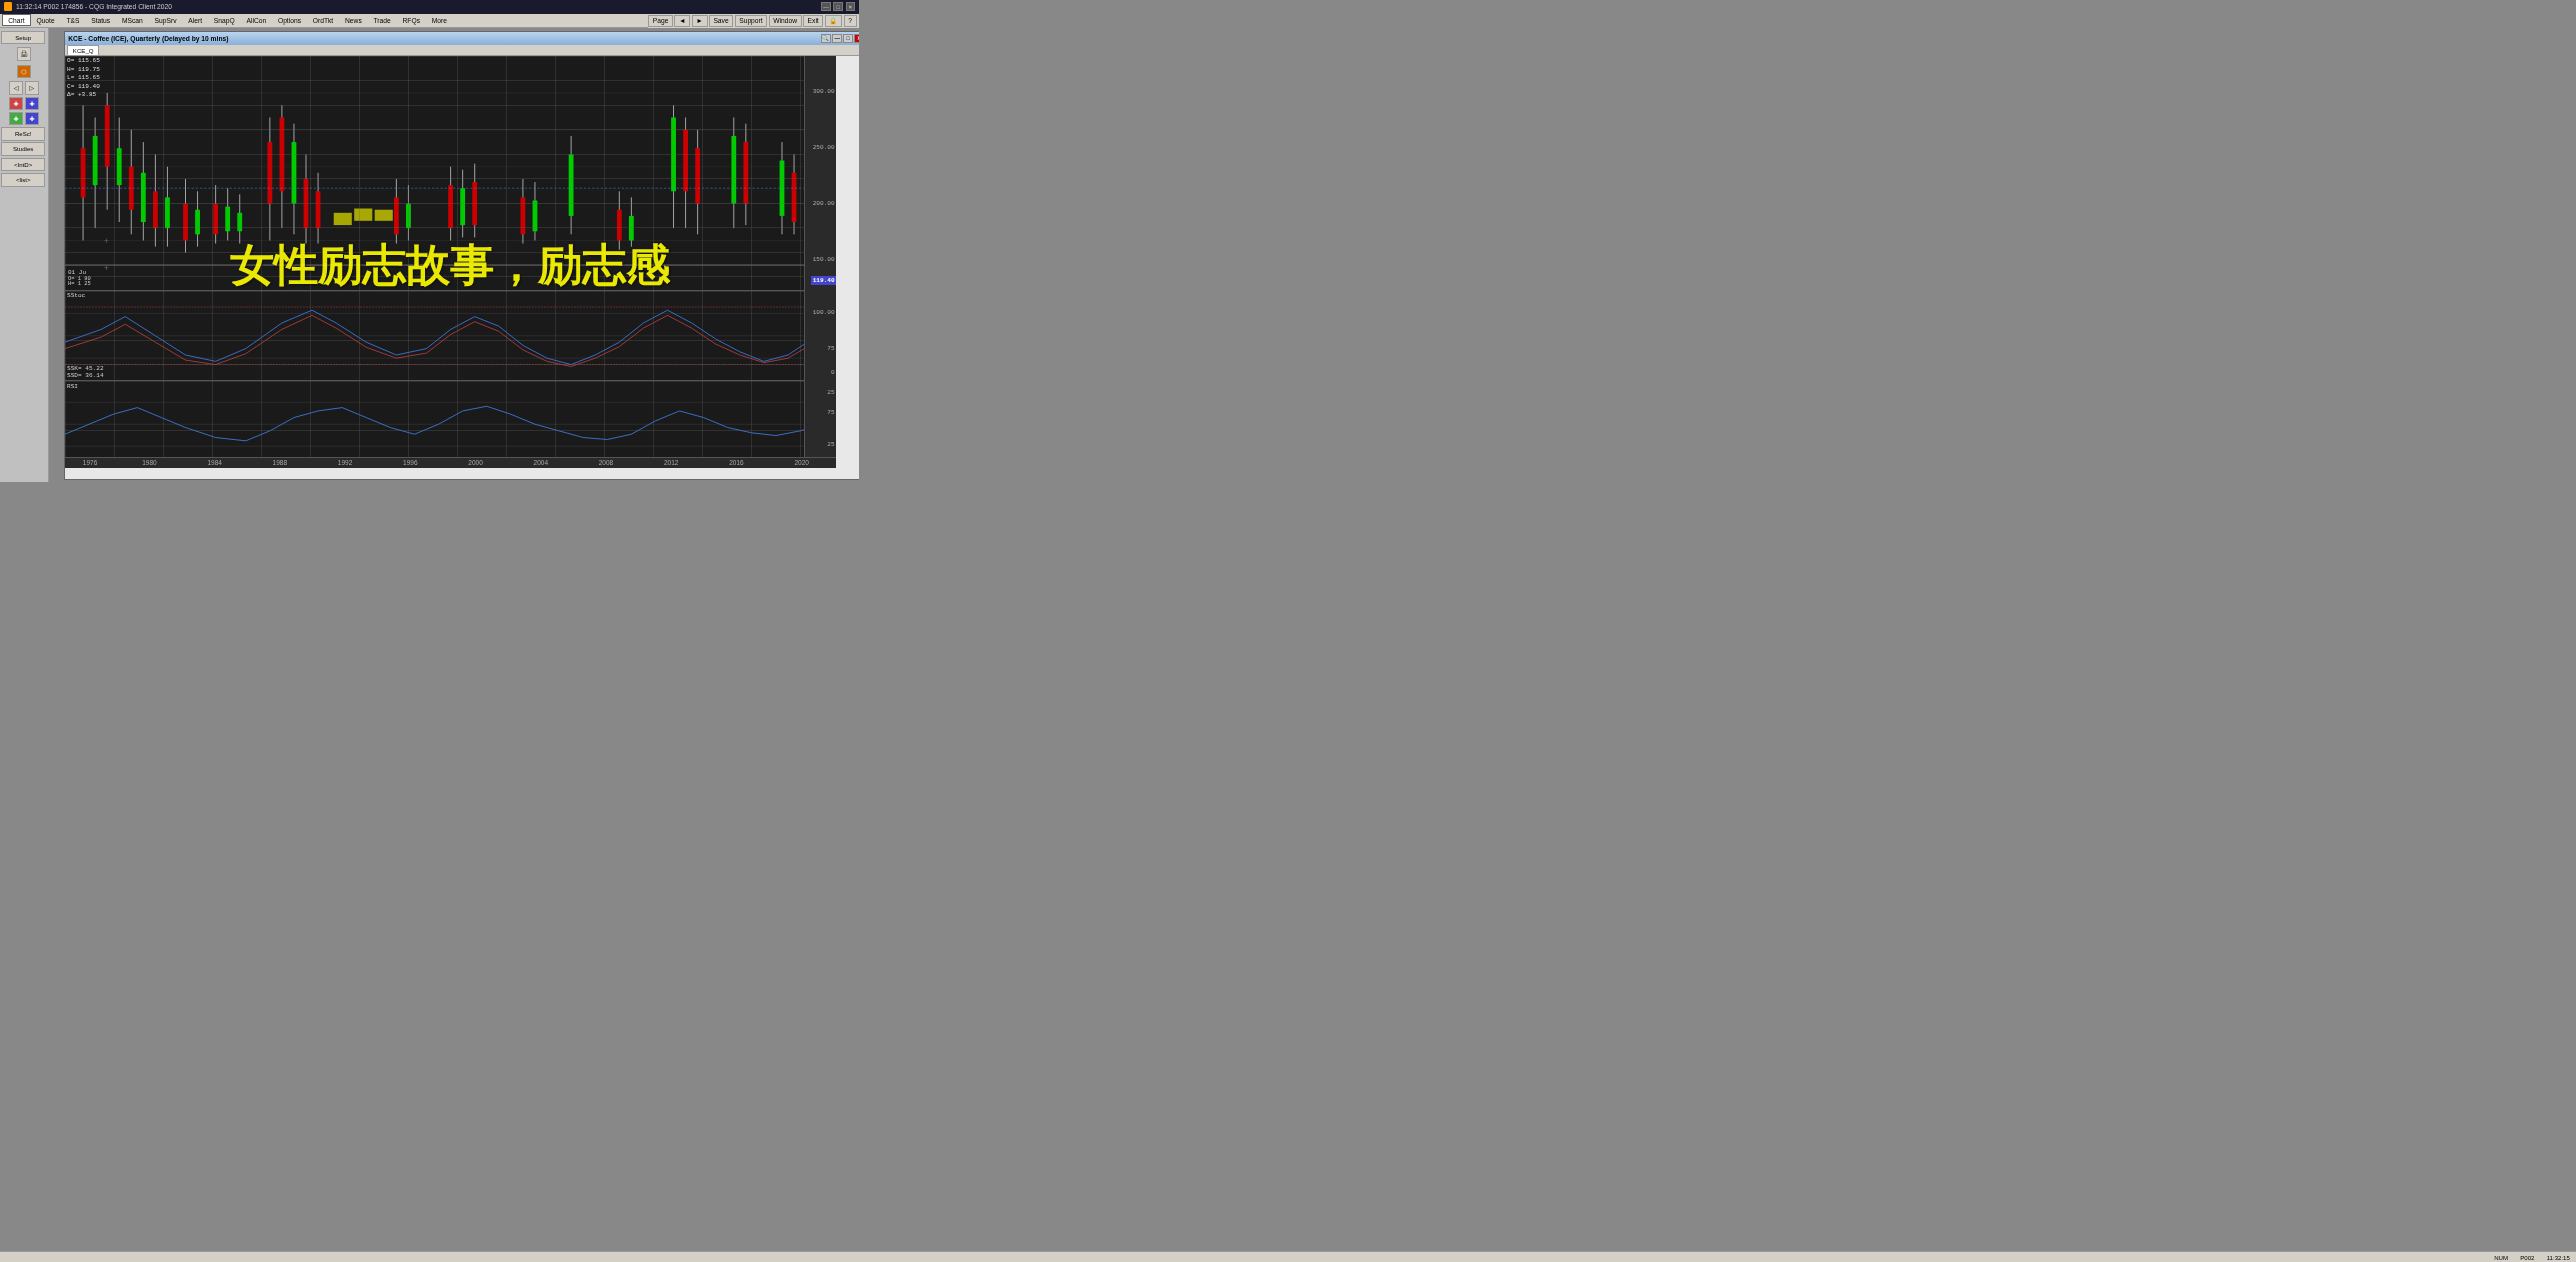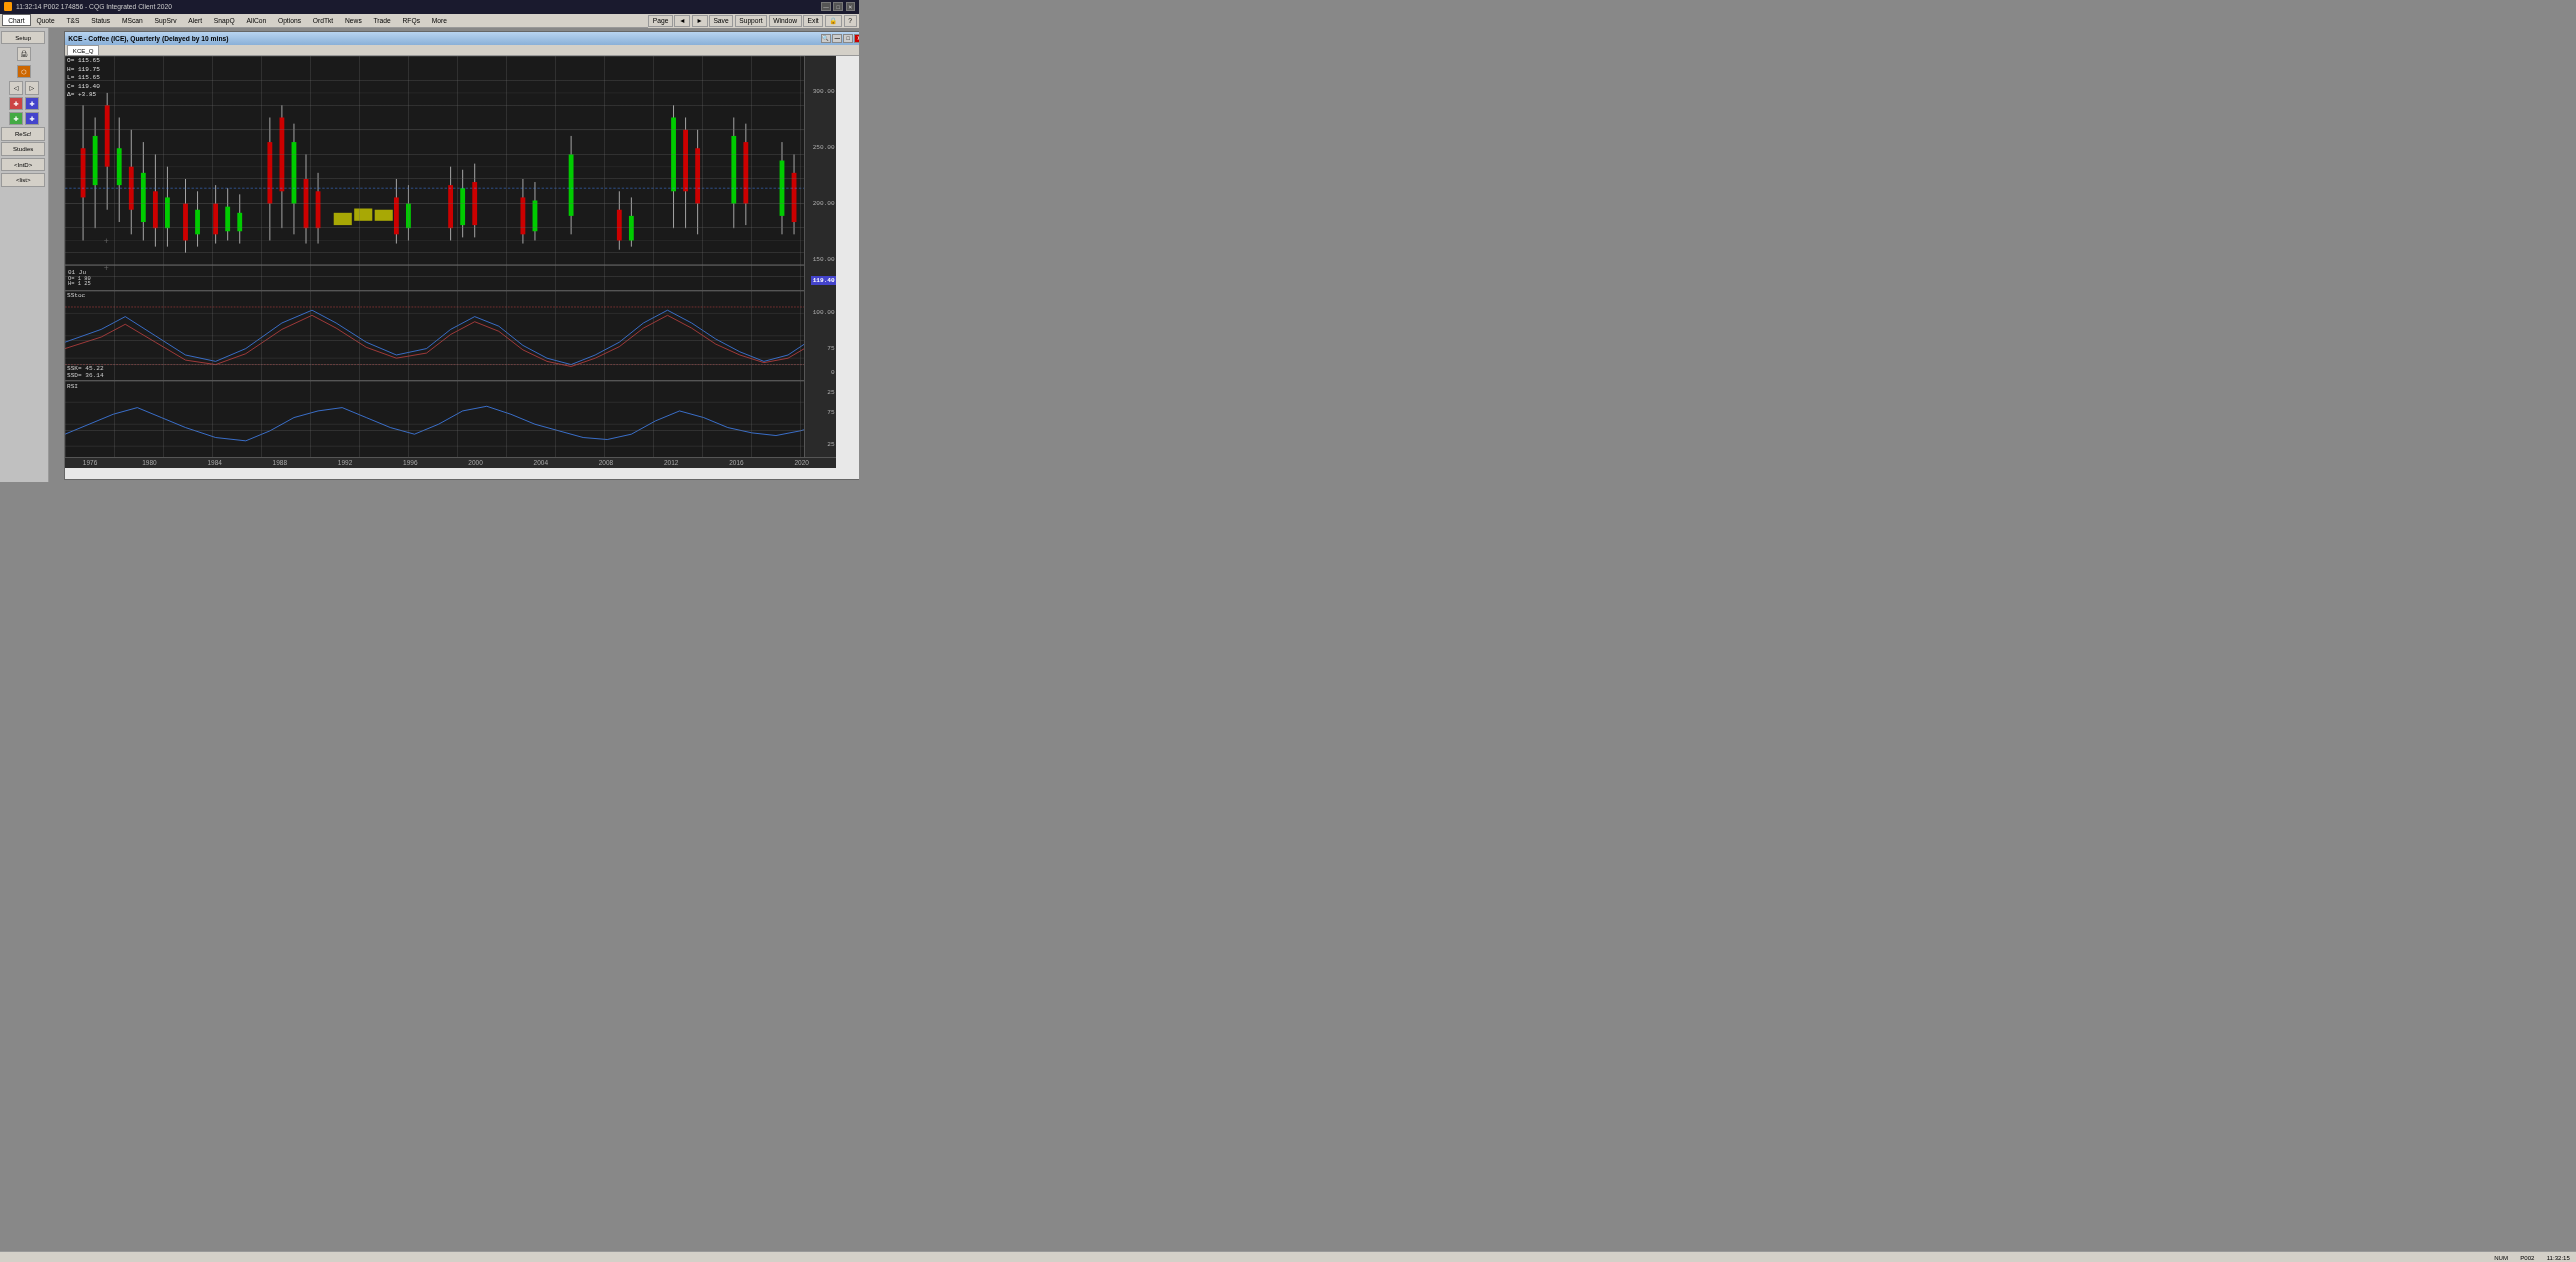--- a/index.html
+++ b/index.html
@@ -595,20 +595,23 @@
           <div style="position:absolute; top:72%; right:1.2px;">75</div>
           <div style="position:absolute; top:83%; right:1.2px;">25</div>
           <div style="position:absolute; top:78%; right:1.2px;">0</div>
 
           <div style="position:absolute; top:88%; right:1.2px;">75</div>
           <div style="position:absolute; top:96%; right:1.2px;">25</div>
         </div>
 
       </div>
 
+      <div id="watermark">
+        <div id="watermark-text">女性励志故事，励志感</div>
+      </div>
 
     </div>
   </div>
 </div>
 
 <div id="statusbar" style="position:fixed; bottom:0; left:0; right:0; height:11px; background:#d4d0c8; border-top:0.6px solid #999; display:flex; align-items:center; justify-content:flex-end; padding:0 6.1px; gap:12.2px; font-size:6.1px;">
   <span>NUM</span>
   <span>P002</span>
   <span>11:32:15</span>
 </div>

